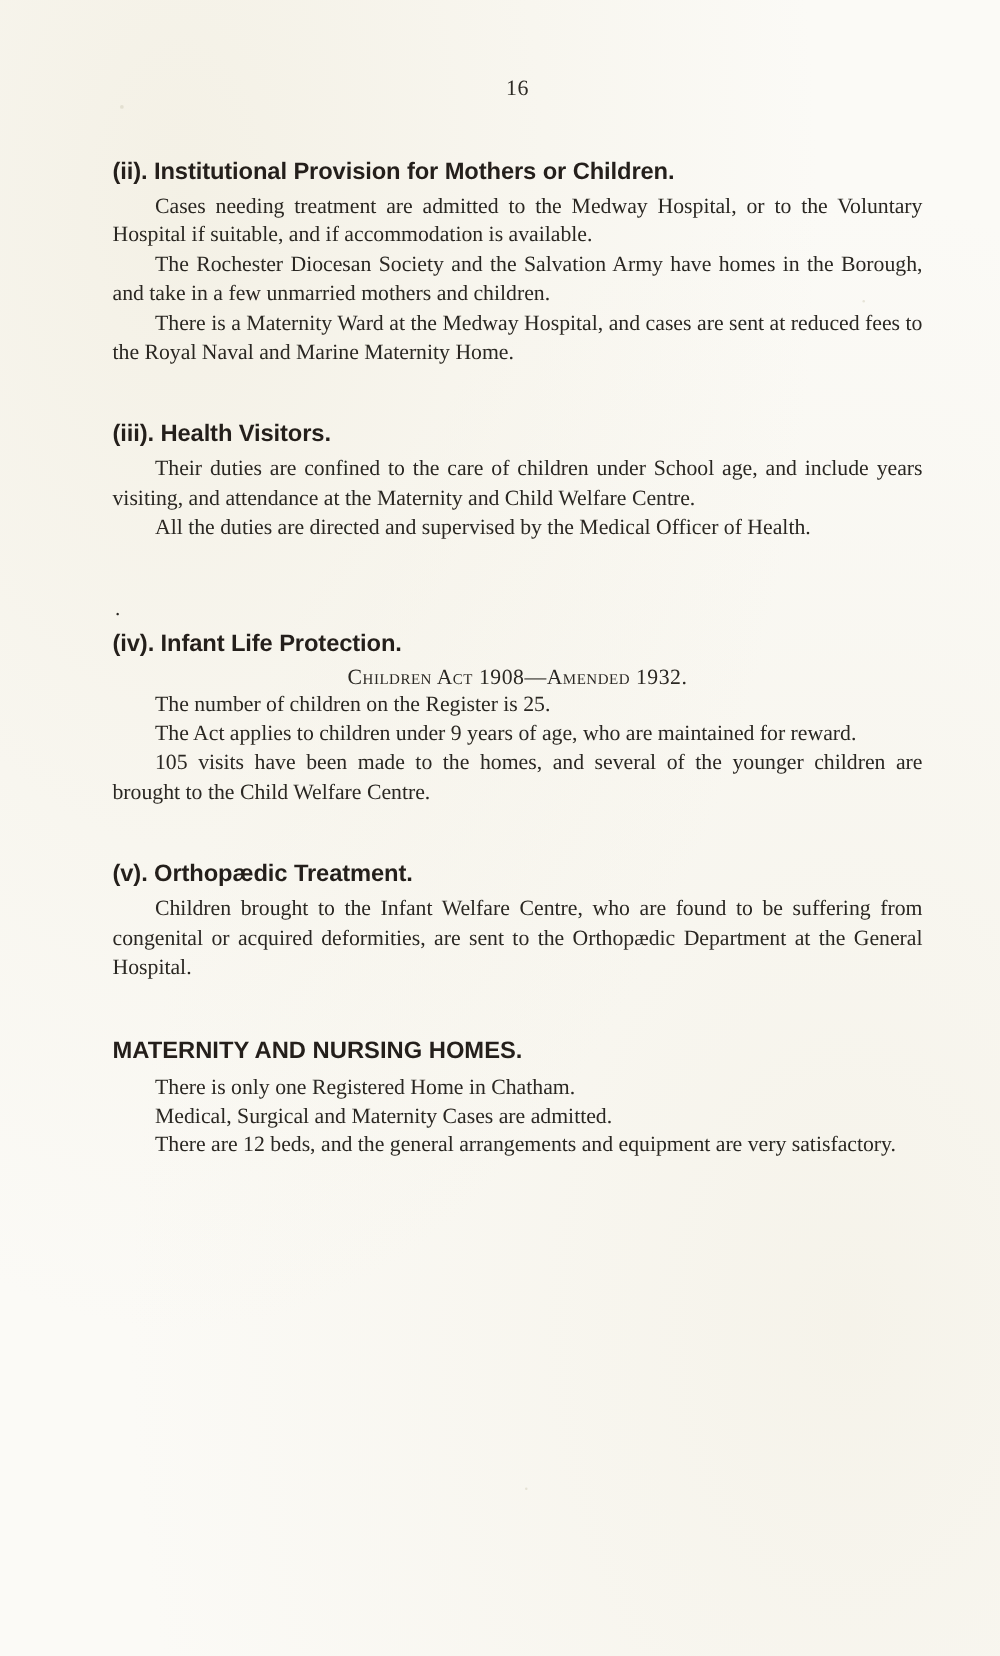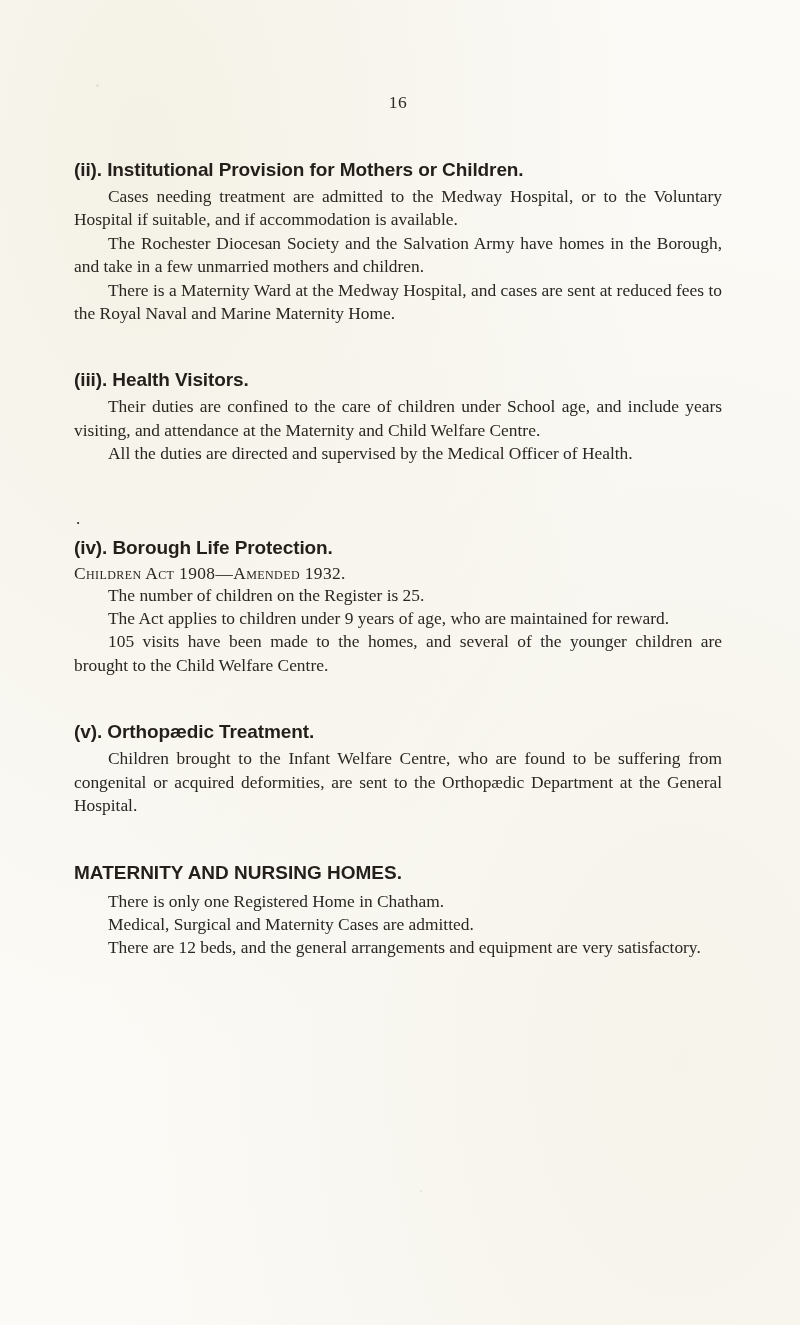--- a/index.html
+++ b/index.html
@@ -20,24 +20,23 @@
     top: 0; left: 0;
     width: 800px;
     height: 1325px;
     background:
       radial-gradient(ellipse at 18% 12%, rgba(238,233,216,0.55) 0%, rgba(251,250,246,0) 55%),
       radial-gradient(ellipse at 85% 80%, rgba(240,236,222,0.5) 0%, rgba(251,250,246,0) 60%),
       #fbfaf6;
   }
   .content {
     position: absolute;
-    left: 74px;
+    left: 90px;
     top: 60px;
     width: 648px;
-    margin-top: 32px;
   }
   .folio {
     text-align: center;
     font-size: 17.5px;
     letter-spacing: 0.5px;
     margin: 0 0 46px 0;
     color: #2e2b25;
   }
   .sec-head {
     font-family: "Liberation Sans", sans-serif;
@@ -58,20 +57,21 @@
     margin: 0;
     font-size: 17.4px;
     line-height: 1.345;
     text-align: justify;
     text-indent: 34px;
     color: #2a2722;
     hyphens: none;
   }
   .smallcaps {
     text-indent: 0;
+    text-align: center;
     font-variant: small-caps;
     font-size: 17.4px;
     margin: 0;
     letter-spacing: 0.4px;
   }
   .block { margin-bottom: 0; }
   .gap-md { height: 34px; }
   .gap-lg { height: 44px; }
   .dot {
     font-size: 17px;
@@ -111,21 +111,21 @@
     <div class="block">
       <h2 class="sec-head">(iii). Health Visitors.</h2>
       <p class="body">Their duties are confined to the care of children under School age, and include years visiting, and attendance at the Maternity and Child Welfare Centre.</p>
       <p class="body">All the duties are directed and supervised by the Medical Officer of Health.</p>
     </div>
 
     <div class="gap-md"></div>
     <div class="dot">.</div>
 
     <div class="block">
-      <h2 class="sec-head">(iv). Borough Life Protection.</h2>
+      <h2 class="sec-head">(iv). Infant Life Protection.</h2>
       <p class="smallcaps">Children Act 1908—Amended 1932.</p>
       <p class="body">The number of children on the Register is 25.</p>
       <p class="body">The Act applies to children under 9 years of age, who are maintained for reward.</p>
       <p class="body">105 visits have been made to the homes, and several of the younger children are brought to the Child Welfare Centre.</p>
     </div>
 
     <div class="gap-lg"></div>
 
     <div class="block">
       <h2 class="sec-head">(v). Orthopædic Treatment.</h2>

